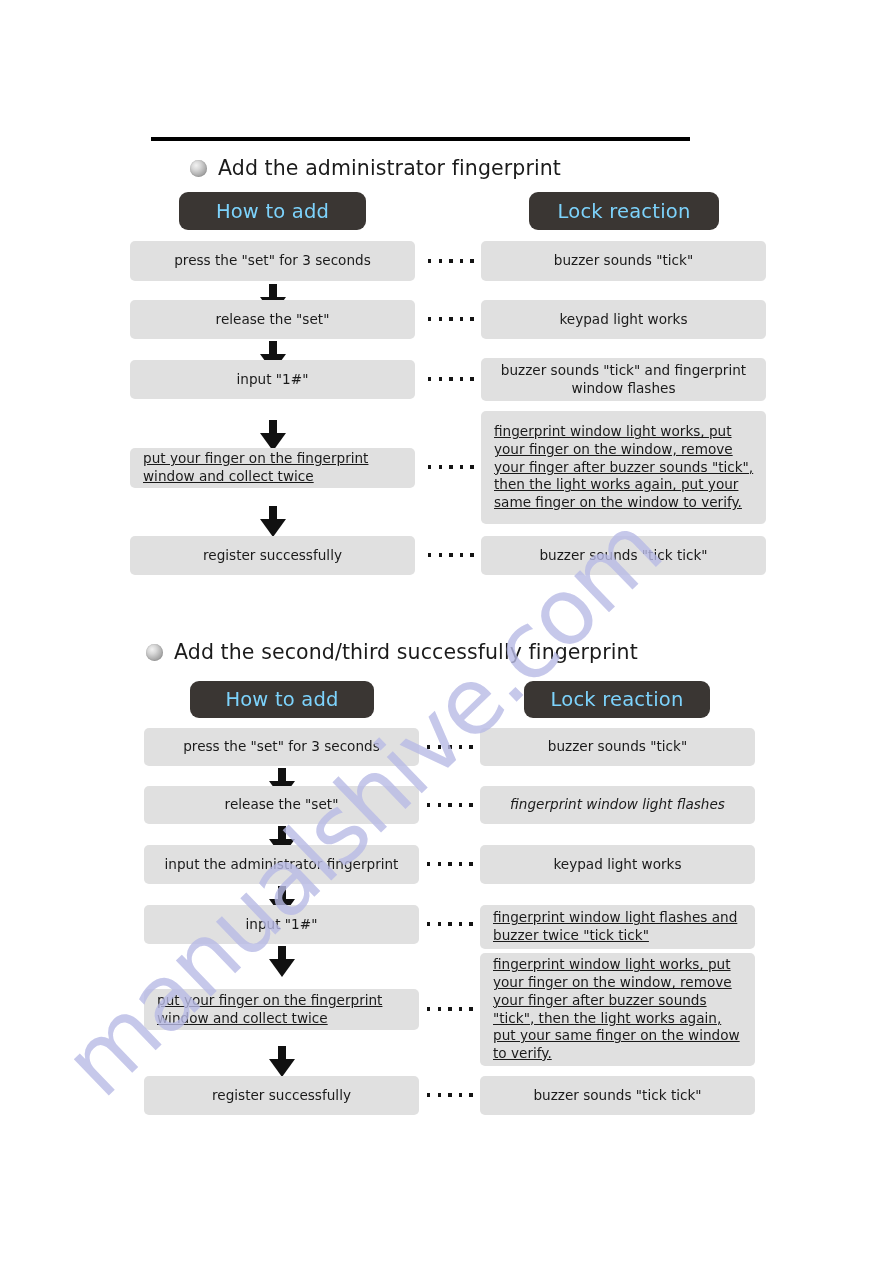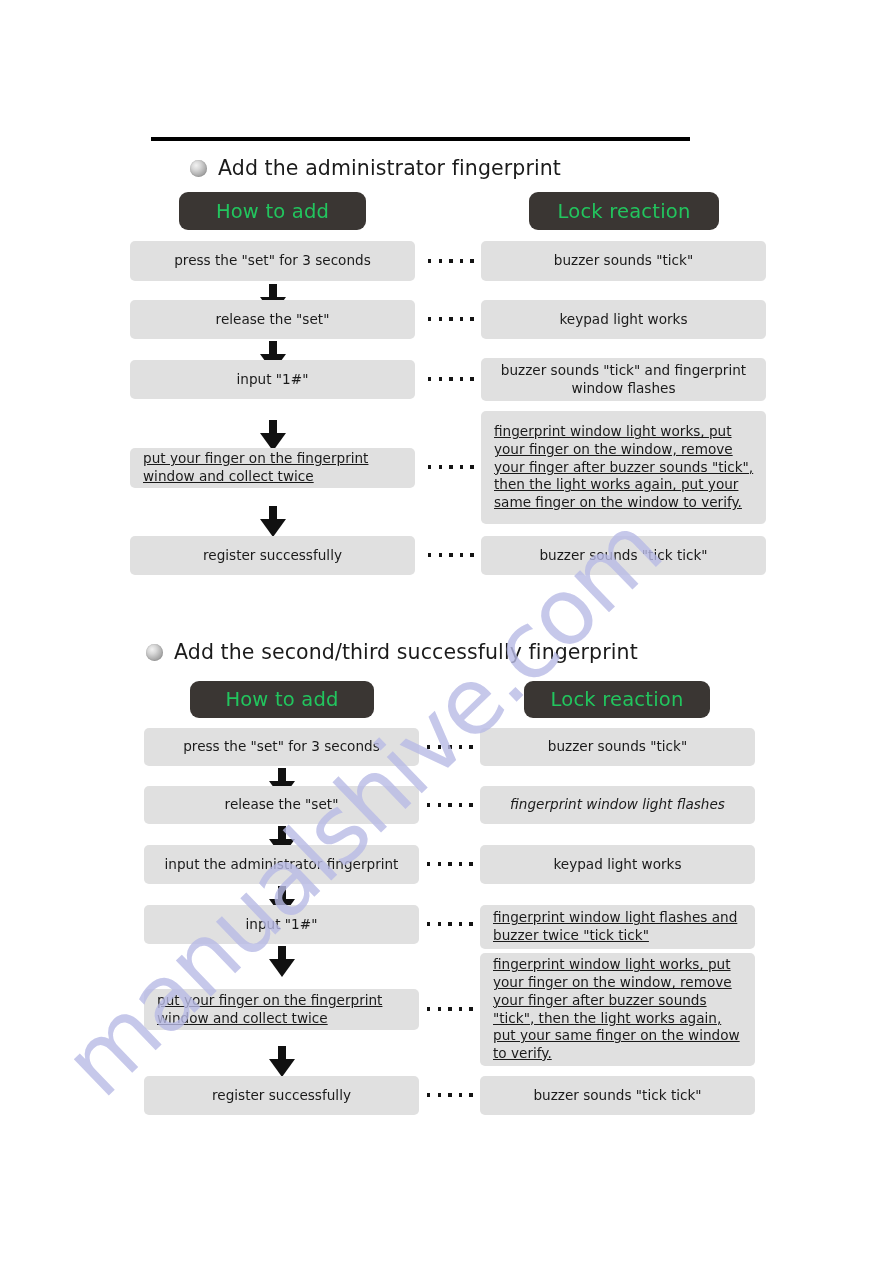--- a/index.html
+++ b/index.html
@@ -80,21 +80,21 @@
     font-weight: 400;
     color: #1b1b1b;
     letter-spacing: 0.1px;
     white-space: nowrap;
     text-align: right;
   }
 
   .hdr-btn {
     position: absolute;
     background: #3a3633;
-    color: #22c55e;
+    color: #7dd3fc;
     border-radius: 9px;
     font-size: 19.5px;
     font-weight: 400;
     display: flex;
     align-items: center;
     justify-content: center;
     letter-spacing: 0.2px;
     box-sizing: border-box;
   }
 

